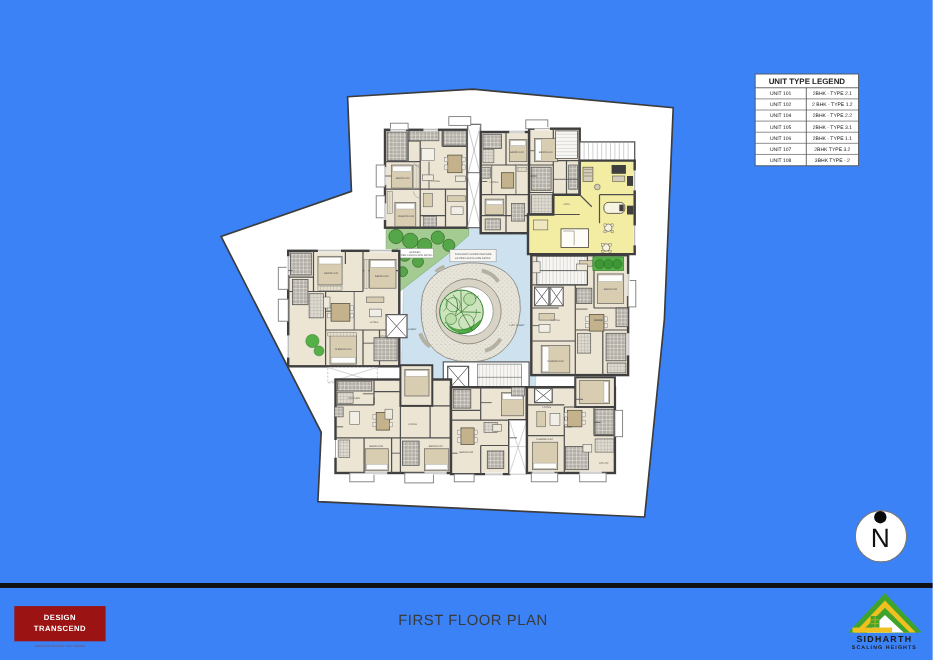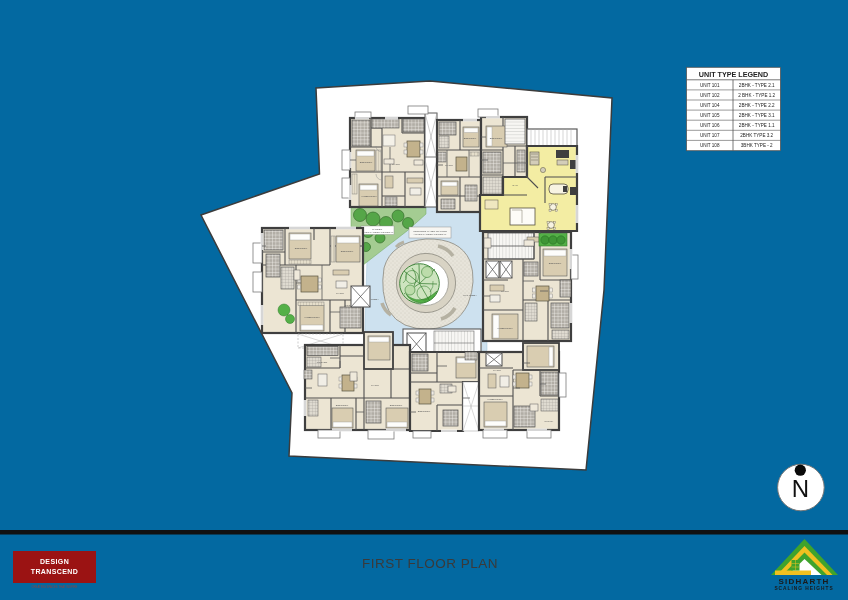--- a/index.html
+++ b/index.html
@@ -1,17 +1,17 @@
 <!DOCTYPE html>
 <html><head>
 <meta charset="utf-8">
 <style>
 html,body{margin:0;padding:0;background:#fff;width:848px;height:600px;overflow:hidden;}
 *{font-family:"Liberation Sans",sans-serif;}
-#page{position:relative;width:848px;height:600px;background:#0369a1;}
+#page{position:relative;width:848px;height:600px;background:#3b82f6;}
 text.rm{font-size:2.4px;fill:#555;text-anchor:middle;}
 </style>
 </head>
 <body>
 <div id="page">
 <svg width="848" height="600" viewBox="0 0 848 600">
 <defs>
 <pattern id="tiledark" width="3.4" height="3.4" patternUnits="userSpaceOnUse">
   <rect width="3.4" height="3.4" fill="#b2aea6"></rect>
   <path d="M0 0H3.4M0 0V3.4" stroke="#f2f0ec" stroke-width="0.8"></path>

